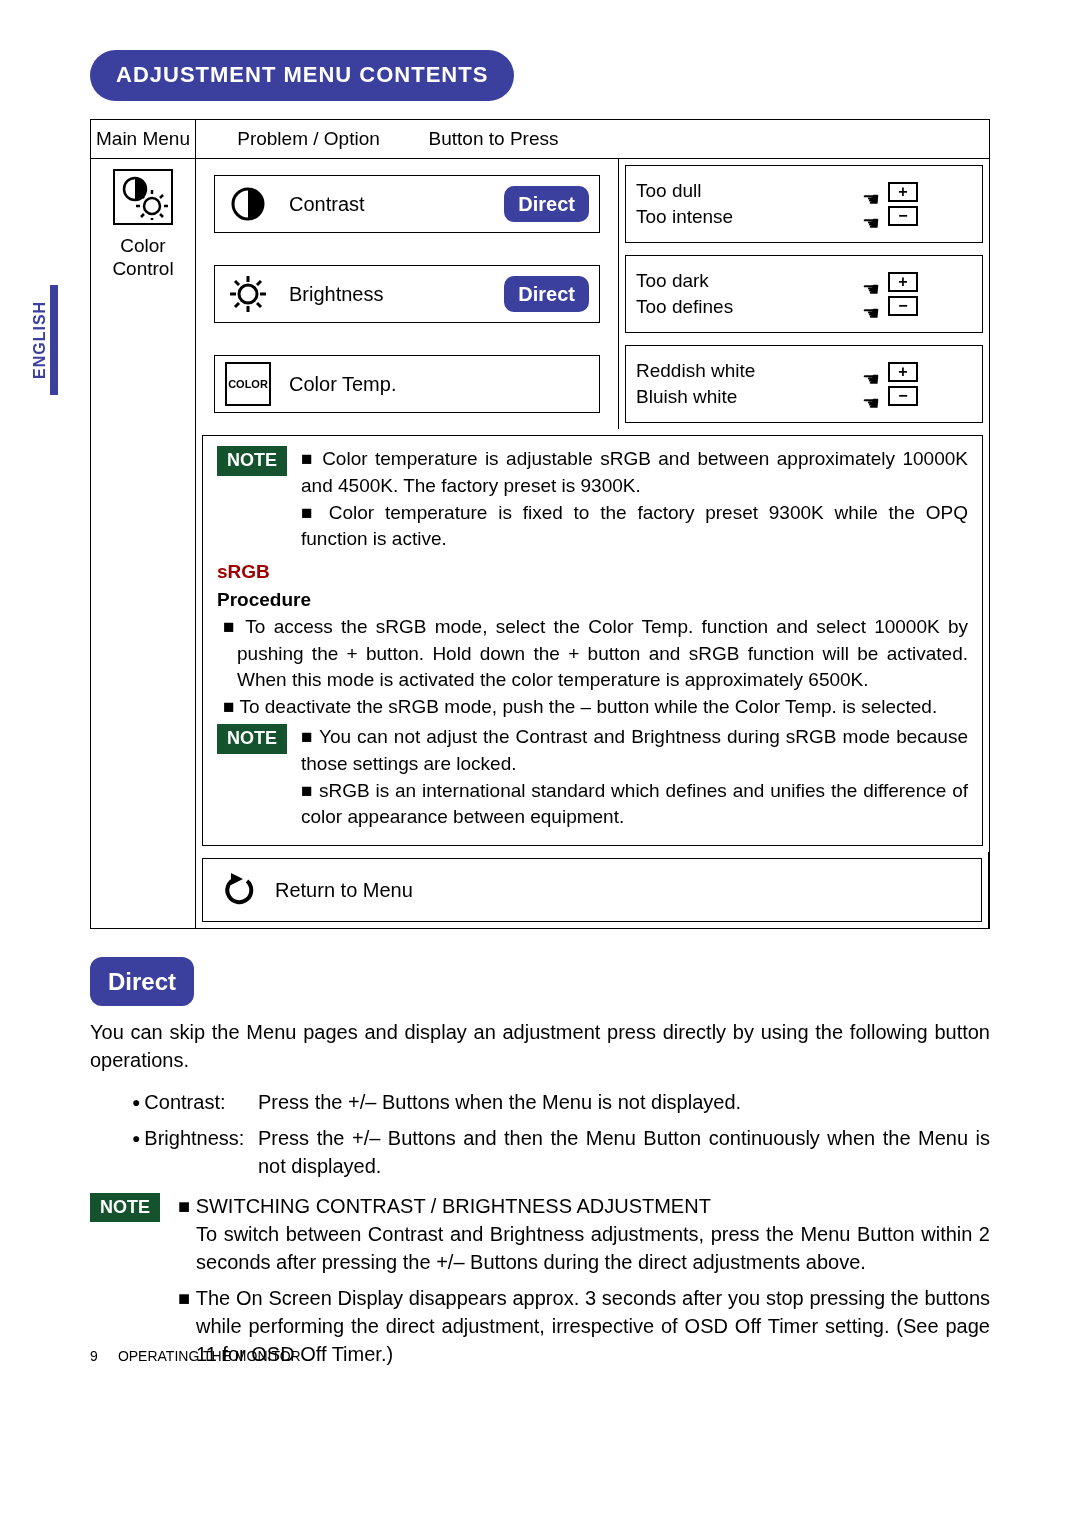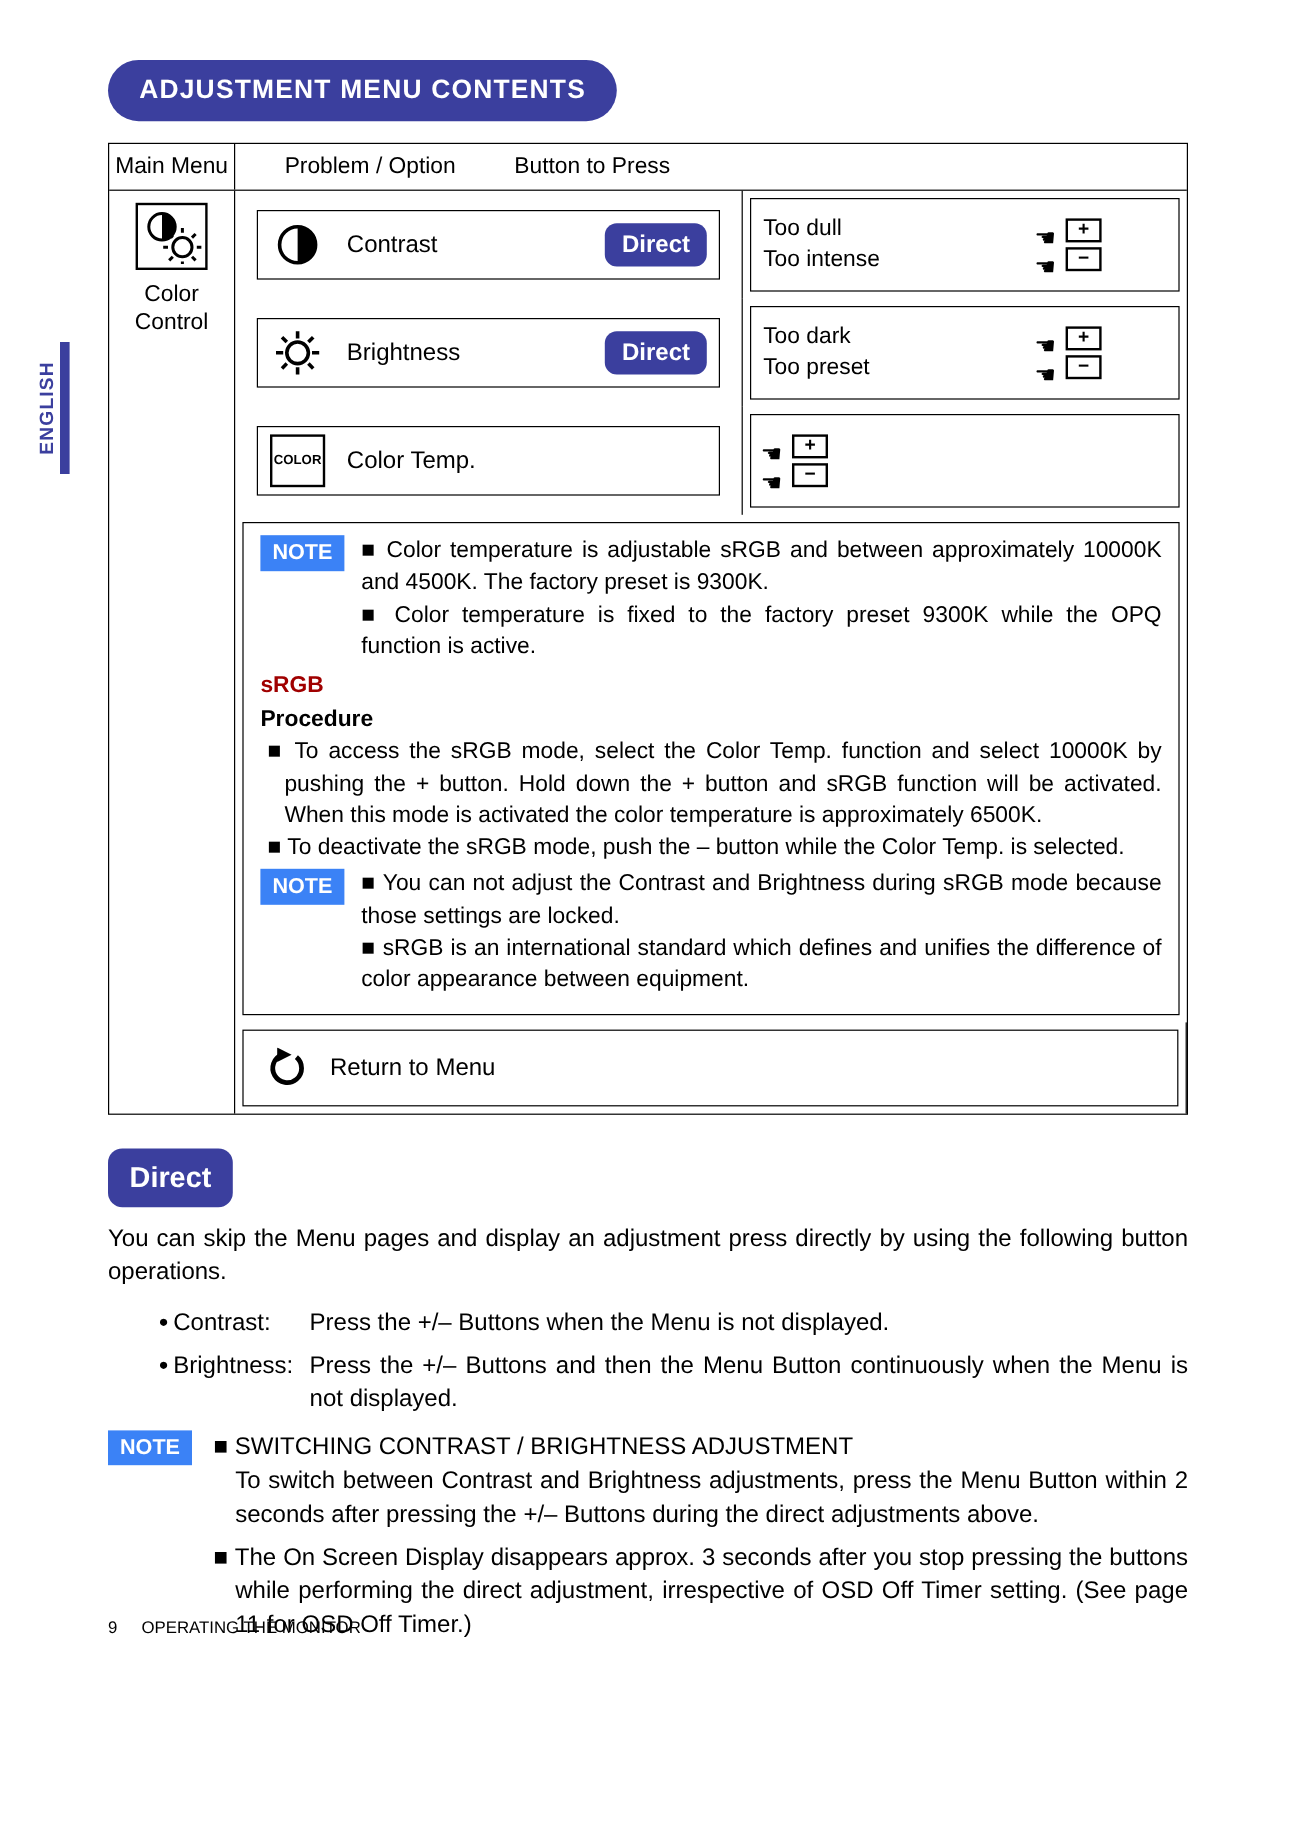--- a/index.html
+++ b/index.html
@@ -130,21 +130,21 @@
   .direct-pill-big {
     background: #3b3f9e;
     color: #fff;
     padding: 8px 18px;
     border-radius: 12px;
     font-weight: bold;
     font-size: 24px;
     display: inline-block;
   }
   .note-pill {
-    background: #3b82f6;
+    background: #14532d;
     color: #fff;
     padding: 2px 10px;
     border-radius: 0;
     font-weight: bold;
     font-size: 18px;
     display: inline-block;
     margin-right: 6px;
   }
   .note-section {
     border: 1.5px solid #000;
@@ -302,21 +302,21 @@
                 </svg>
               </span>
               <span style="flex:1">Brightness</span>
               <span class="direct-pill">Direct</span>
             </div>
           </div>
           <div class="sub-right">
             <div class="sub-right-box">
               <div class="po-col">
                 <div>Too dark</div>
-                <div>Too preset</div>
+                <div>Too defines</div>
               </div>
               <div class="btp-col">
                 <div class="arrow-btn">
                     <span class="hand"></span>
                     <span class="kbtn">+</span>
                   </div>
                 <div class="arrow-btn">
                     <span class="hand"></span>
                     <span class="kbtn">−</span>
                   </div>
@@ -327,20 +327,24 @@
 
         <div class="sub-row">
           <div class="sub-left">
             <div class="sub-left-box">
               <span class="icon-box">COLOR</span>
               <span style="flex:1">Color Temp.</span>
             </div>
           </div>
           <div class="sub-right">
             <div class="sub-right-box">
+              <div class="po-col">
+                <div>Reddish white</div>
+                <div>Bluish white</div>
+              </div>
               <div class="btp-col">
                 <div class="arrow-btn">
                     <span class="hand"></span>
                     <span class="kbtn">+</span>
                   </div>
                 <div class="arrow-btn">
                     <span class="hand"></span>
                     <span class="kbtn">−</span>
                   </div>
               </div>

